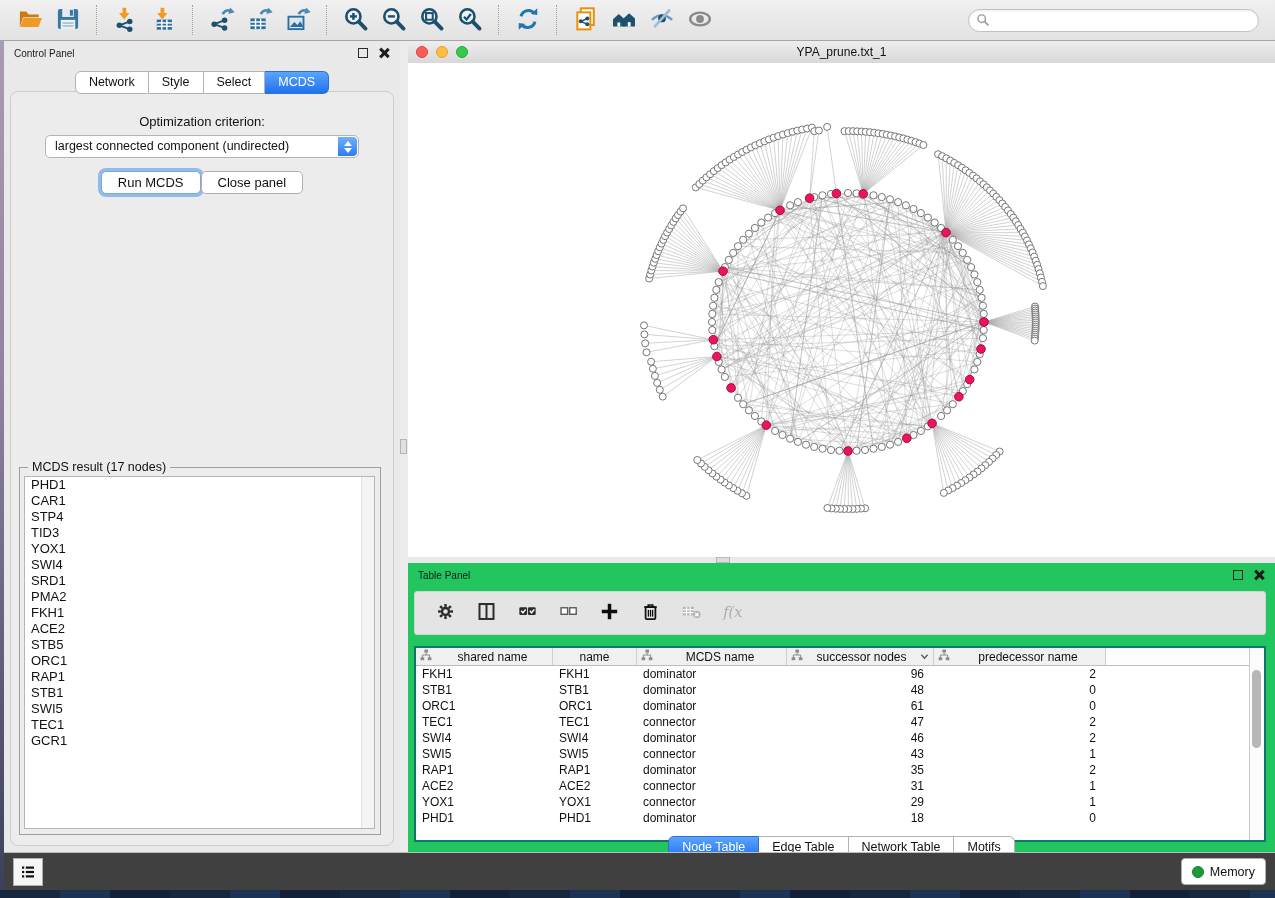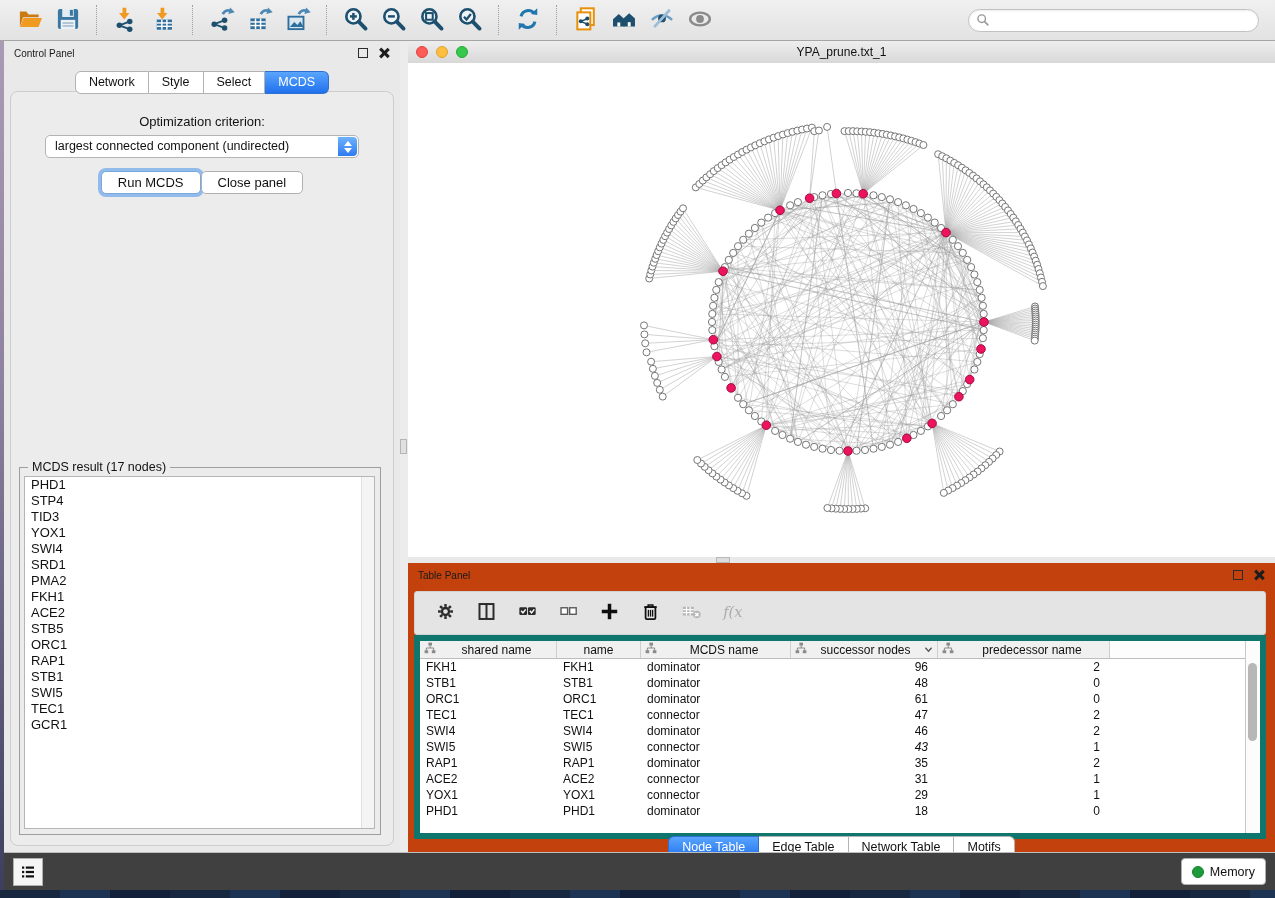--- a/index.html
+++ b/index.html
@@ -74,28 +74,28 @@
   .net-titlebar{position:absolute;left:0;right:0;top:0;height:22px;
     background:linear-gradient(#eeeeee,#d8d8d8);border-bottom:1px solid #b2b2b2;}
   .traffic{position:absolute;left:8px;top:5px;display:flex;gap:8px;}
   .light{width:12px;height:12px;border-radius:50%;box-sizing:border-box;}
   .light.red{background:#fc5b57;border:1px solid #e2433e;}
   .light.yellow{background:#fdbe41;border:1px solid #e0a32e;}
   .light.green{background:#35c84b;border:1px solid #27a938;}
   .net-title{position:absolute;left:0;right:0;top:4px;text-align:center;font-size:12px;color:#111;}
   .net-canvas{position:absolute;left:0;right:0;top:22px;bottom:0;background:#fff;overflow:hidden;}
   
-  .table-panel{position:absolute;left:408px;right:0;top:563px;bottom:46px;background:#c2410c;}
+  .table-panel{position:absolute;left:408px;right:0;top:563px;bottom:46px;background:#22c55e;}
   .table-panel .hdr{position:absolute;left:0;right:0;top:0;height:26px;}
   .table-panel .hdr .panel-title{position:absolute;left:10px;top:7px;}
   .tp-toolbar{position:absolute;left:6px;right:9px;top:28px;height:44px;background:#e4e4e4;
     border:1px solid #d2d2d2;border-radius:3px;display:flex;align-items:center;gap:17px;padding-left:18px;box-sizing:border-box;}
   .tp-btn{width:24px;height:24px;border:none;background:transparent;padding:0;display:flex;align-items:center;justify-content:center;}
   .tp-btn svg{width:21px;height:21px;}
-  .node-table{position:absolute;left:6px;right:9px;top:72px;height:192px;background:#fff;border:6px solid #0f766e;}
+  .node-table{position:absolute;left:6px;right:9px;top:83px;height:192px;background:#fff;border:2px solid #0f766e;}
   .nt-header{display:flex;height:18px;background:#f0f0f0;border-bottom:1px solid #bdbdbd;box-sizing:border-box;}
   .nt-hcell{display:flex;align-items:center;font-size:12px;color:#111;border-right:1px solid #cfcfcf;
     box-sizing:border-box;padding:0 4px;gap:5px;}
   .nt-hcell .lbl{flex:1;text-align:center;}
   .nt-row{display:flex;height:16px;}
   .nt-cell{font-size:12px;color:#111;box-sizing:border-box;padding:0 6px;line-height:16px;
     white-space:nowrap;overflow:hidden;}
   .nt-cell.num{text-align:right;padding-right:10px;}
   .nt-scroll{position:absolute;right:0;top:0;bottom:0;width:14px;background:#fcfcfc;border-left:1px solid #c9c9c9;}
   .nt-thumb{position:absolute;left:2px;top:22px;width:9px;height:78px;background:#b7b7b7;border-radius:5px;}
@@ -319,20 +319,21 @@
     </div>
     <div class="cp-buttons">
       <button class="btn focus">Run MCDS</button>
       <button class="btn">Close panel</button>
     </div>
     <div class="mcds-fieldset">
       <span class="mcds-legend">MCDS result (17 nodes)</span>
       <div class="mcds-list" id="mcds-list">
         <div class="mcds-scroll"></div>
       <div class="item">PHD1</div>
+          <div class="item">CAR1</div>
           <div class="item">STP4</div>
           <div class="item">TID3</div>
           <div class="item">YOX1</div>
           <div class="item">SWI4</div>
           <div class="item">SRD1</div>
           <div class="item">PMA2</div>
           <div class="item">FKH1</div>
           <div class="item">ACE2</div>
           <div class="item">STB5</div>
           <div class="item">ORC1</div>
@@ -1261,21 +1262,21 @@
           <div class="nt-cell" style="width: 137px;">SWI4</div>
           <div class="nt-cell" style="width: 84px;">SWI4</div>
           <div class="nt-cell" style="width: 150px;">dominator</div>
           <div class="nt-cell num" style="width: 147px;">46</div>
           <div class="nt-cell num" style="width: 172px;">2</div>
         </div>
         <div class="nt-row">
           <div class="nt-cell" style="width: 137px;">SWI5</div>
           <div class="nt-cell" style="width: 84px;">SWI5</div>
           <div class="nt-cell" style="width: 150px;">connector</div>
-          <div class="nt-cell num" style="width: 147px; font-style: italic;">43</div>
+          <div class="nt-cell num" style="width: 147px;">43</div>
           <div class="nt-cell num" style="width: 172px;">1</div>
         </div>
         <div class="nt-row">
           <div class="nt-cell" style="width: 137px;">RAP1</div>
           <div class="nt-cell" style="width: 84px;">RAP1</div>
           <div class="nt-cell" style="width: 150px;">dominator</div>
           <div class="nt-cell num" style="width: 147px;">35</div>
           <div class="nt-cell num" style="width: 172px;">2</div>
         </div>
         <div class="nt-row">

